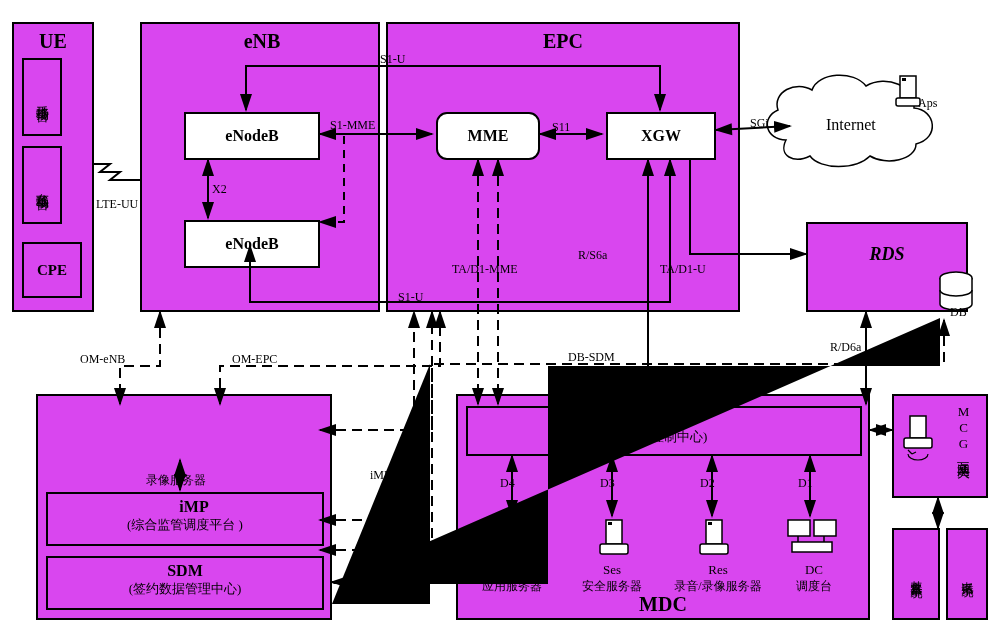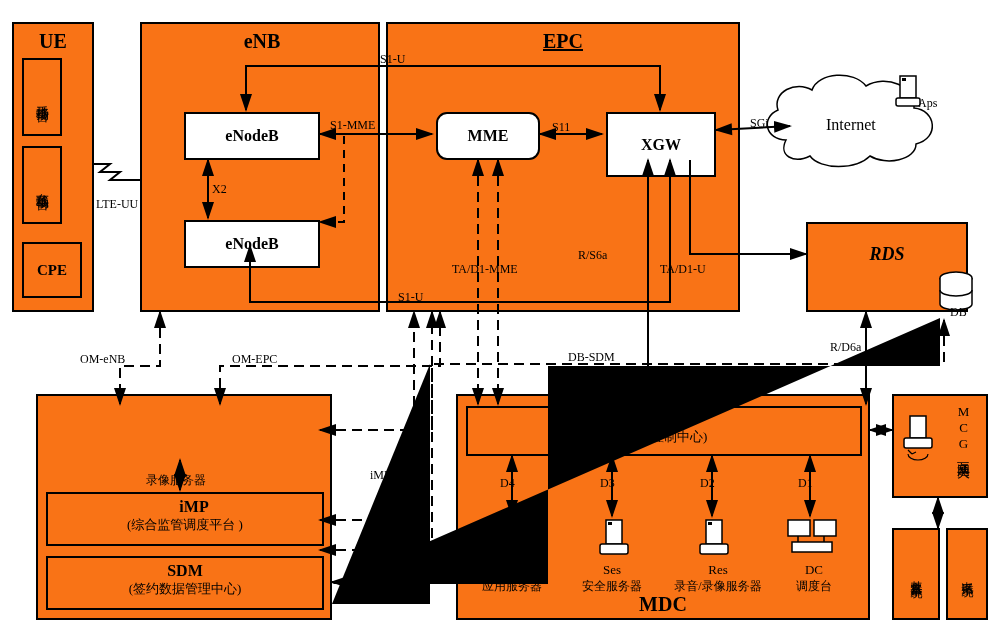--- a/index.html
+++ b/index.html
@@ -1,18 +1,18 @@
 <!DOCTYPE html>
 <html><head>
 <meta charset="utf-8">
 <style>
   * { box-sizing: border-box; margin:0; padding:0; }
   body { background:#fff; font-family:"SimSun","宋体",serif; font-size:13px; width:1000px; height:644px; position:relative; }
   .abs { position:absolute; }
-  .box { border:2px solid #000; background:#f97316; }
+  .box { border:2px solid #000; background:#d946ef; }
   .label { text-align:center; }
   .vtext { writing-mode:vertical-rl; text-orientation:upright; letter-spacing:1px; }
   .node { border:2px solid #000; background:#fff; display:flex; align-items:center; justify-content:center; font-weight:bold; font-size:16px; }
   .section-title { font-size:20px; font-weight:bold; text-align:center; }
   svg.overlay { position:absolute; left:0; top:0; pointer-events:none; }
   .small { font-size:12px; }
   .sub { font-size:13px; }
   .cloud { stroke:#000; fill:#fff; stroke-width:1.5; }
 </style>
 </head>
@@ -36,25 +36,25 @@
   <div class="abs node" style="left:42px; top:88px; width:136px; height:48px;">
     <span>eNodeB</span>
   </div>
   <div class="abs node" style="left:42px; top:196px; width:136px; height:48px;">
     <span>eNodeB</span>
   </div>
   <div class="abs small" style="left:70px; top:158px;">X2</div>
 </div>
 
 <div class="abs box" style="left:386px; top:22px; width:354px; height:290px;">
-  <div class="abs section-title" style="left:0;top:6px;width:350px;text-decoration:underline;">EPC</div>
+  <div class="abs section-title" style="left:0;top:6px;width:350px;">EPC</div>
   <div class="abs node" style="left:48px; top:88px; width:104px; height:48px;border-radius:11px;">
     <span>MME</span>
   </div>
-  <div class="abs node" style="left:218px; top:88px; width:110px; height:65px;justify-content:center;">
+  <div class="abs node" style="left:218px; top:88px; width:110px; height:48px;justify-content:center;">
     <span>XGW</span>
   </div>
 </div>
 
 <svg class="abs" style="left:758px; top:62px; width:186px; height:120px;">
   <path class="cloud" d="M28,78 C8,78 2,56 20,48 C14,30 38,18 54,28 C60,10 96,8 108,24 C128,12 158,24 156,46 C178,48 182,76 158,82 C158,98 128,104 112,94 C98,108 62,108 52,94 C36,102 20,94 28,78 Z"></path>
   <text x="68" y="68" font-size="16" font-family="serif">Internet</text>
 </svg>
 <svg class="abs" style="left:892px; top:74px; width:32px; height:40px;">
   <rect x="8" y="2" width="16" height="22" fill="#fff" stroke="#000" stroke-width="1.5"></rect>

